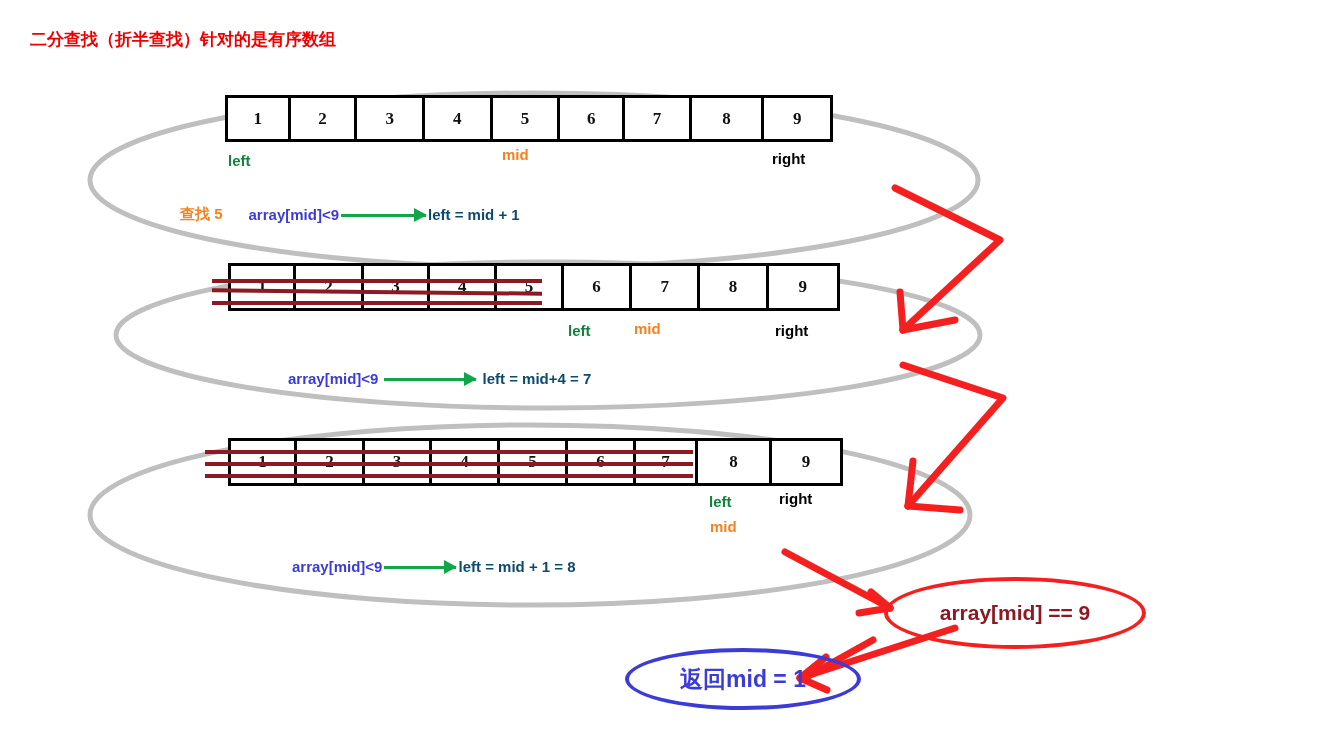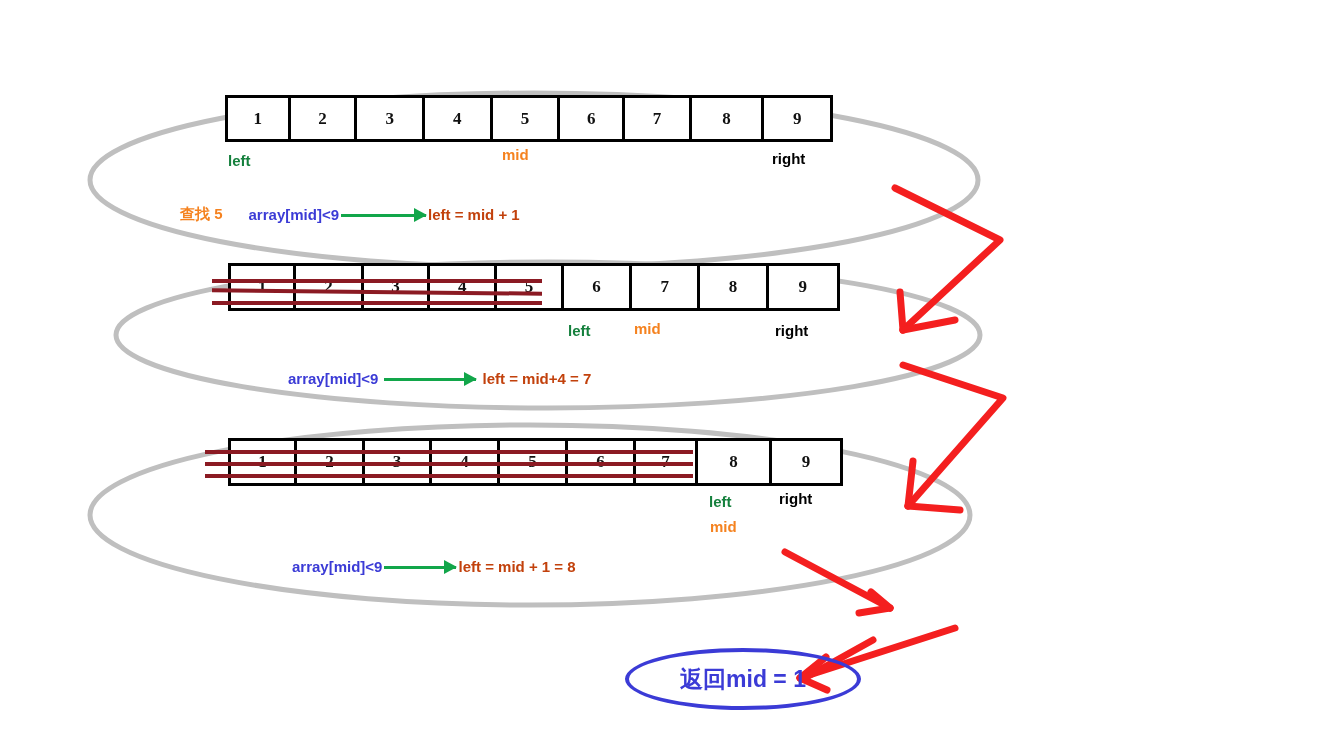--- a/index.html
+++ b/index.html
@@ -97,21 +97,21 @@
     position: absolute;
     white-space: nowrap;
     font-size: 15px;
     font-weight: bold;
     font-family: "Liberation Sans", sans-serif;
     display: flex;
     align-items: center;
   }
   .f-search { color: #f5821f; font-size: 15px; font-weight: bold; }
   .f-cond   { color: #3b3bd6; }
-  .f-res    { color: #c2410c; text-align: right; }
+  .f-res    { color: #0c4a6e; text-align: right; }
   .f-arrow  {
     display: inline-block;
     position: relative;
     height: 14px;
   }
   .f-arrow i {
     position: absolute;
     left: 0; top: 6px;
     height: 3px;
     background: #12a64a;
@@ -148,20 +148,21 @@
     color: #3b3bd6;
     font-size: 23px;
     font-family: "Liberation Sans", sans-serif;
   }
 </style>
 </head>
 <body>
 
 <div id="stage">
 
+  <div id="title" class="abs">二分查找（折半查找）针对的是有序数组</div>
 
   <svg class="overlay" id="gray-ellipses" viewBox="0 0 1324 748">
     <ellipse cx="534" cy="180" rx="444" ry="87" fill="none" stroke="#bfbfbf" stroke-width="5"></ellipse>
     <ellipse cx="548" cy="335" rx="432" ry="73" fill="none" stroke="#bfbfbf" stroke-width="5"></ellipse>
     <ellipse cx="530" cy="515" rx="440" ry="90" fill="none" stroke="#bfbfbf" stroke-width="5"></ellipse>
   </svg>
 
   <div class="array-row" id="row-1" style="left:225px; top:95px; width:608px; height:47px;">
     <div class="cell" style="width:63px;">1</div>
     <div class="cell" style="width:67px;">2</div>
@@ -261,18 +262,21 @@
       <path d="M 890 608 L 859 613"></path>
 
       <path d="M 955 628 L 800 678"></path>
       <path d="M 800 678 L 826 657"></path>
       <path d="M 800 678 L 827 690"></path>
 
       <path d="M 873 640 L 803 679"></path>
     </g>
   </svg>
 
+  <div class="callout" id="callout-cond" style="left:884px; top:577px; width:262px; height:72px;">
+    <span>array[mid] == 9</span>
+  </div>
 
   <div class="callout" id="callout-return" style="left:625px; top:648px; width:236px; height:62px;">
     <span>返回mid = 1</span>
   </div>
 
 </div>
 
 </body></html>

